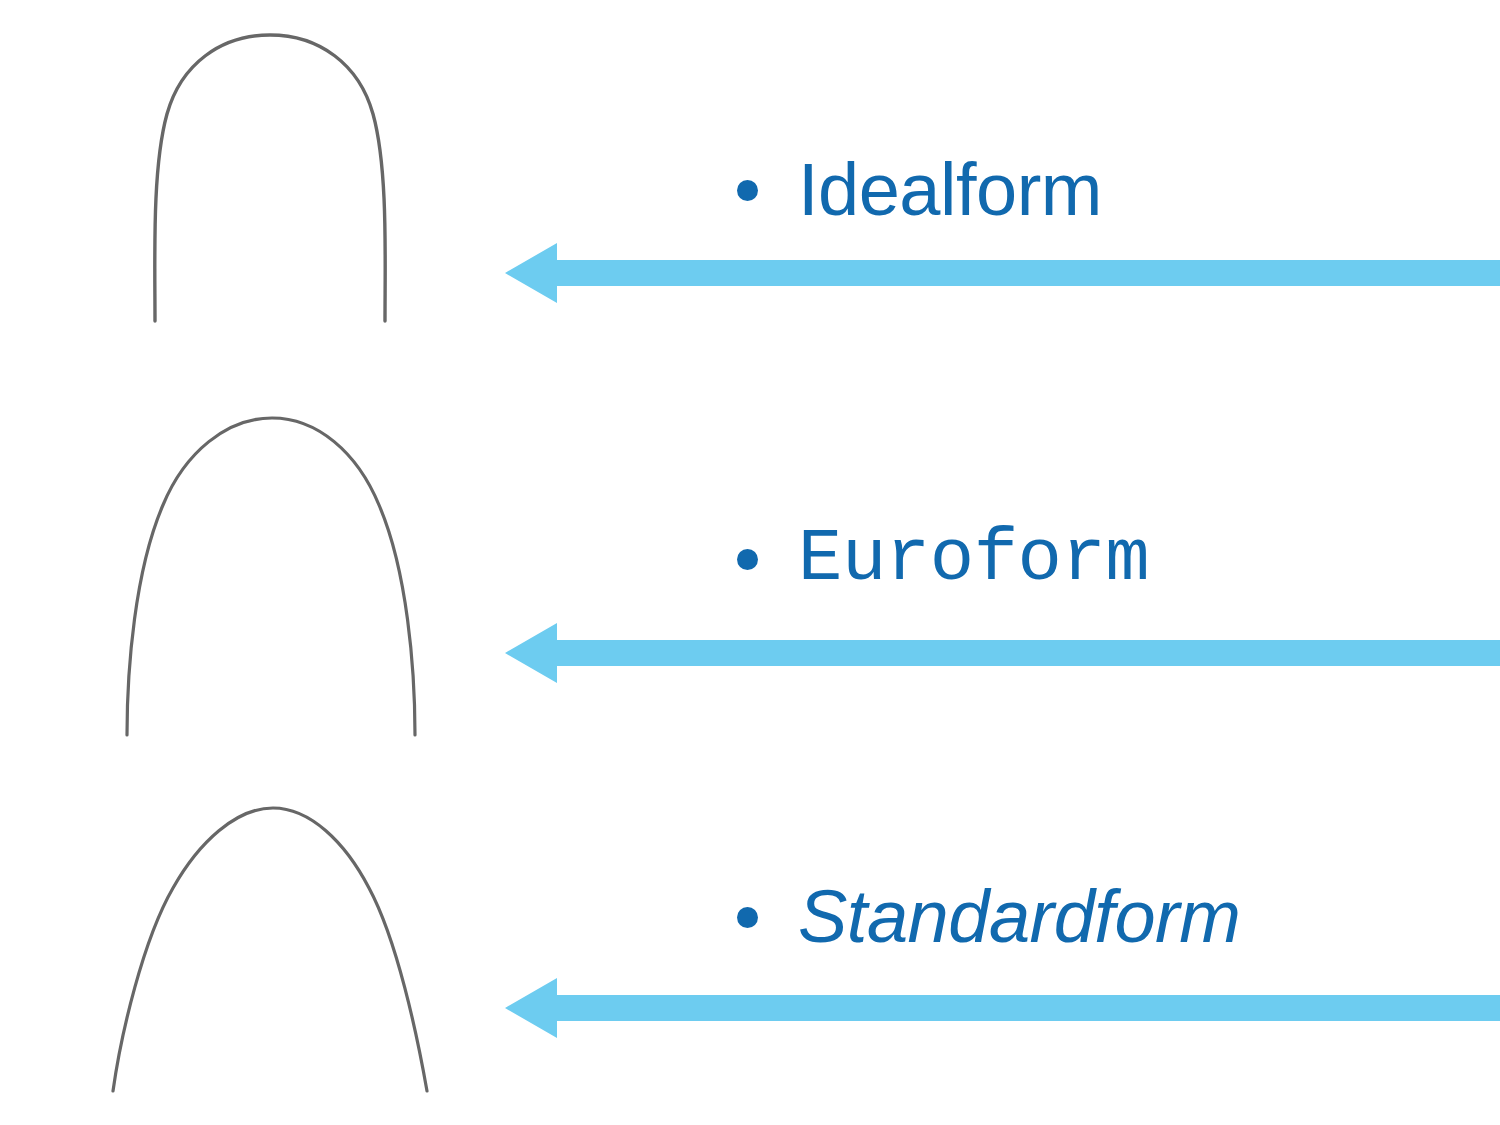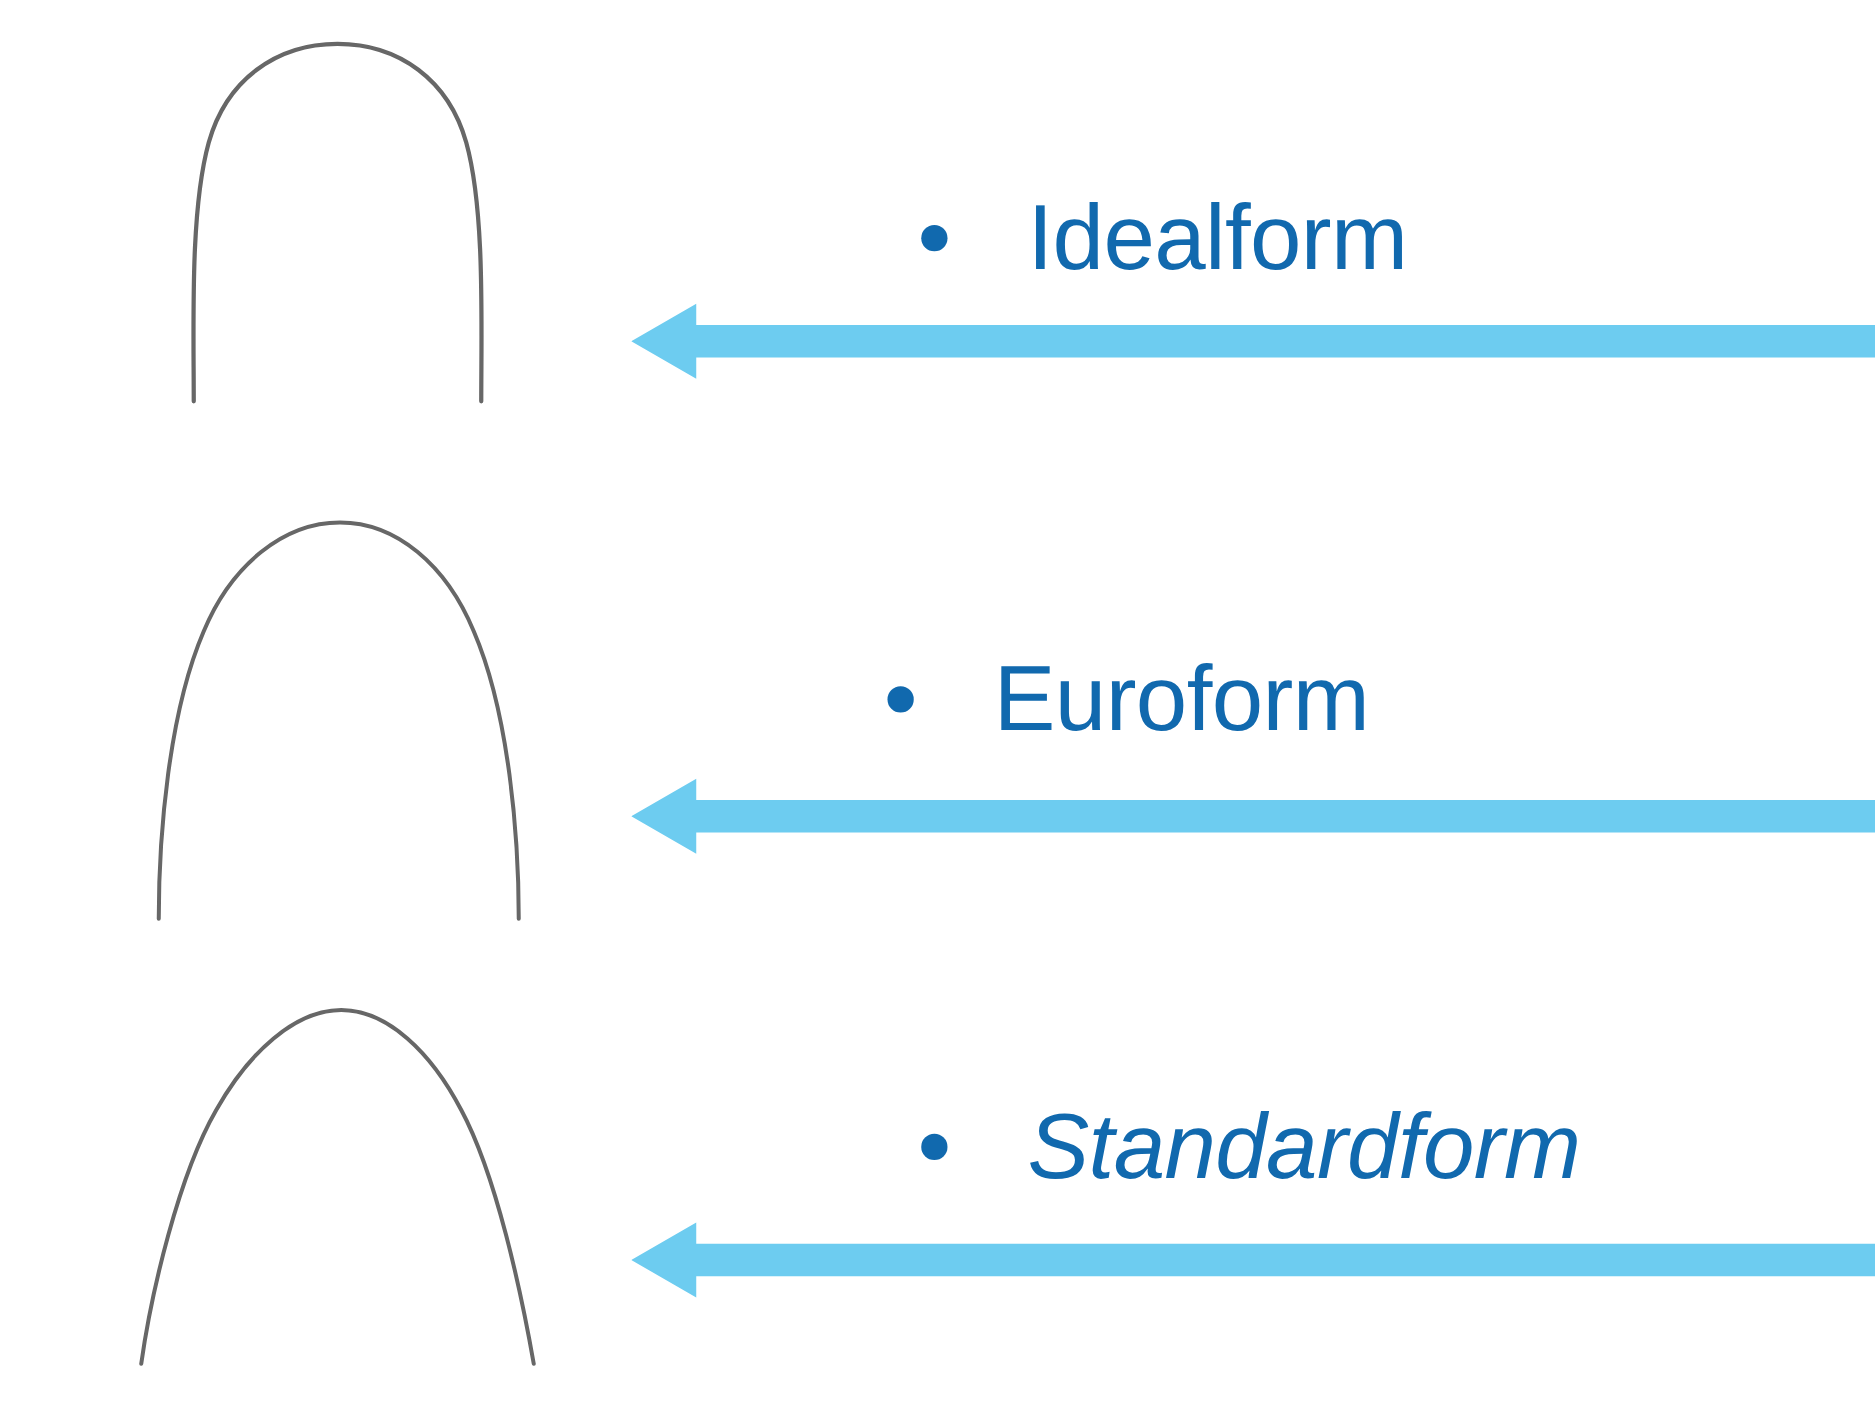--- a/index.html
+++ b/index.html
@@ -63,30 +63,30 @@
     height: 90px;
   }
   .bullet-dot {
     width: 21px;
     height: 21px;
     border-radius: 50%;
     background: #1169AE;
     flex: 0 0 auto;
   }
   .label-text {
-    margin-left: 64px;
+    margin-left: 40px;
     color: #1169AE;
     font-size: 74px;
     line-height: 1;
     letter-spacing: -0.5px;
     white-space: nowrap;
   }
 
   #label-idealform    { left: 737px; top: 145px; }
-  #label-euroform     { left: 710px; top: 514px; }
+  #label-euroform     { left: 737px; top: 514px; font-family: Liberation Mono, monospace; }
   #label-standardform { left: 737px; top: 872px; font-style: italic; }
 </style>
 </head>
 <body>
 
 <div class="slide">
 
   <div class="wire-figure" id="fig-idealform">
     <svg viewBox="0 0 330 320" preserveAspectRatio="xMidYMid meet">
       <path class="wire-path" stroke-width="3.4" d="M 50 303 C 50 240 47 150 62 96 C 76 46 116 17 165 17 C 214 17 254 46 268 96 C 283 150 280 240 280 303"></path>

